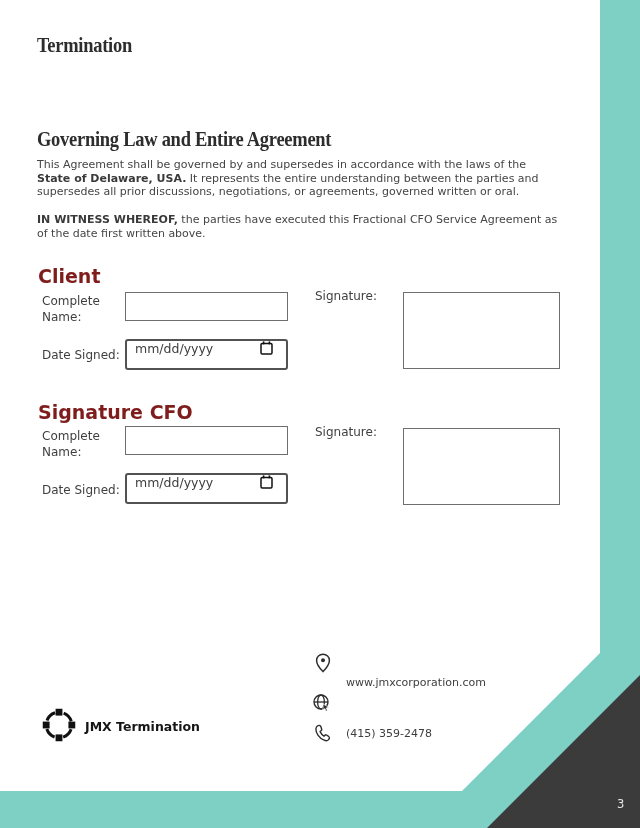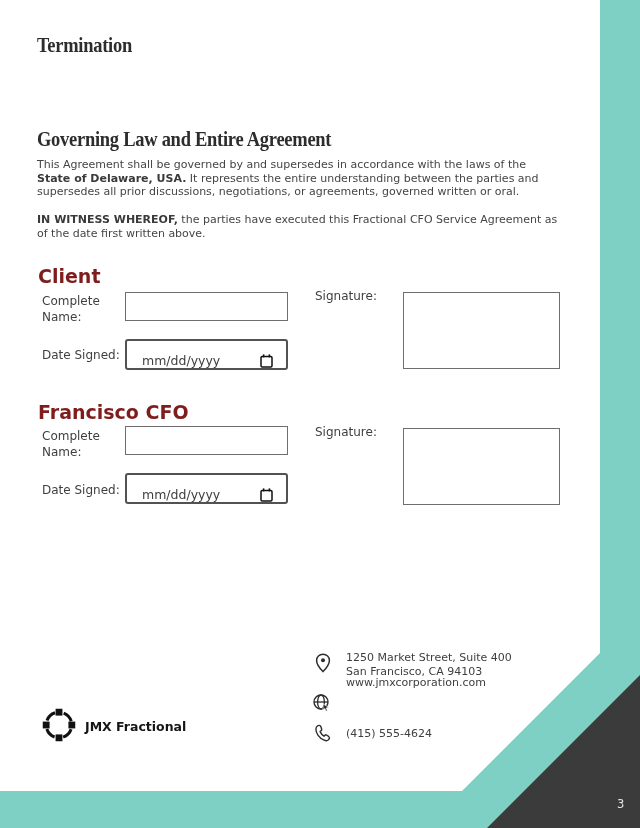--- a/index.html
+++ b/index.html
@@ -13,22 +13,22 @@
     font-family:"Liberation Serif","DejaVu Serif",serif;font-weight:bold;
     color:#2d2d2d;font-size:21px;letter-spacing:-0.3px;white-space:nowrap;
     transform:scaleX(0.88);transform-origin:0 50%;
   }
   .body-text{font-size:11px;line-height:13.6px;color:#454545;}
   .party{font-size:19px;font-weight:bold;color:#7f1d1d;}
   .field-label{font-size:12px;line-height:16px;color:#3f3f3f;}
   .input-box{background:#fff;border:1px solid #6e6e6e;}
   .date-box{
     background:#fff;border:2px solid #525252;border-radius:3px;
-    display:flex;align-items:flex-end;justify-content:space-between;
-    padding:0 13px 0 15px;box-sizing:border-box;
+    display:flex;align-items:flex-start;justify-content:space-between;
+    padding:0 13px 0 8px;box-sizing:border-box;
     font-size:12.5px;color:#3e3e3e;cursor:text;
   }
   .company{font-size:12.5px;font-weight:bold;color:#151515;}
   .contact-text{font-size:11px;line-height:14px;color:#3e3e3e;}
   .page-num{font-size:11.5px;color:#e6e6e6;z-index:3;}
   b.inline{color:#3a3a3a;}
 </style>
 </head>
 <body>
 
@@ -57,21 +57,21 @@
   <div class="abs field-label" style="left:42px;top:347px;">Date Signed:</div>
   <div class="abs date-box" style="left:125px;top:339px;width:163px;height:31px;">
     <span>mm/dd/yyyy</span>
     <svg width="13" height="14" viewBox="0 0 13 14">
       <rect x="1" y="2.6" width="11" height="10.4" rx="1.2" fill="none" stroke="#111" stroke-width="1.5"></rect>
       <line x1="3.6" y1="0.4" x2="3.6" y2="3.4" stroke="#111" stroke-width="1.6"></line>
       <line x1="9.4" y1="0.4" x2="9.4" y2="3.4" stroke="#111" stroke-width="1.6"></line>
     </svg>
   </div>
 
-  <div class="abs party" style="left:38px;top:401px;">Francisco CFO</div>
+  <div class="abs party" style="left:38px;top:401px;">Signature CFO</div>
 
   <div class="abs field-label" style="left:42px;top:428px;width:62px;">Complete Name:</div>
   <div class="abs input-box" style="left:125px;top:426px;width:161px;height:27px;"></div>
 
   <div class="abs field-label" style="left:315px;top:424px;">Signature:</div>
   <div class="abs input-box" style="left:403px;top:428px;width:155px;height:75px;"></div>
 
   <div class="abs field-label" style="left:42px;top:482px;">Date Signed:</div>
   <div class="abs date-box" style="left:125px;top:473px;width:163px;height:31px;">
     <span>mm/dd/yyyy</span>
@@ -82,39 +82,35 @@
     </svg>
   </div>
 
   <svg class="abs" style="left:40px;top:705px;" width="38" height="40" viewBox="0 0 40 40">
     <circle cx="20" cy="20" r="13.5" fill="none" stroke="#111" stroke-width="3.2" stroke-dasharray="12 9.2" stroke-dashoffset="-4.6"></circle>
     <rect x="16.4" y="2.9" width="7.2" height="7.2" fill="#111"></rect>
     <rect x="29.9" y="16.4" width="7.2" height="7.2" fill="#111"></rect>
     <rect x="16.4" y="29.9" width="7.2" height="7.2" fill="#111"></rect>
     <rect x="2.9" y="16.4" width="7.2" height="7.2" fill="#111"></rect>
   </svg>
-  <div class="abs company" style="left:85px;top:719px;">JMX Fractional</div>
+  <div class="abs company" style="left:85px;top:719px;">JMX Termination</div>
 
   <svg class="abs" style="left:314px;top:653px;" width="18" height="22" viewBox="0 0 18 22">
     <path d="M9 1.3 C5.3 1.3 2.6 4 2.6 7.4 C2.6 12 9 18.6 9 18.6 C9 18.6 15.4 12 15.4 7.4 C15.4 4 12.7 1.3 9 1.3 Z" fill="none" stroke="#2e2e2e" stroke-width="1.5"></path>
     <circle cx="9" cy="7.3" r="2" fill="#2e2e2e"></circle>
   </svg>
-  <div class="abs contact-text" style="left:346px;top:651px;">
-    <div>1250 Market Street, Suite 400</div>
-    <div>San Francisco, CA 94103</div>
-  </div>
 
   <svg class="abs" style="left:312px;top:693px;" width="20" height="20" viewBox="0 0 20 20">
     <circle cx="9" cy="9" r="7" fill="none" stroke="#2e2e2e" stroke-width="1.4"></circle>
     <line x1="2" y1="9" x2="16" y2="9" stroke="#2e2e2e" stroke-width="1.3"></line>
     <ellipse cx="9" cy="9" rx="3.4" ry="7" fill="none" stroke="#2e2e2e" stroke-width="1.3"></ellipse>
     <path d="M11 11 L17 14.2 L14.3 14.9 L15.4 17.6 L14 18.2 L12.9 15.5 L11 17 Z" fill="#2e2e2e" stroke="#fff" stroke-width="0.7"></path>
   </svg>
   <div class="abs contact-text" style="left:346px;top:676px;">www.jmxcorporation.com</div>
 
   <svg class="abs" style="left:313px;top:723px;" width="18" height="20" viewBox="0 0 18 20">
     <path d="M5 2.6 Q7.4 1.8 8.1 4.2 L8.7 6.2 Q8.9 7 8.2 7.6 L7.1 8.6 Q8.4 11.5 11 13.1 L12.2 12.1 Q12.8 11.6 13.5 12 L15.3 13.2 Q17.4 14.7 15.6 16.6 Q14 18.4 11.2 17.2 Q7.4 15.6 5.1 12.3 Q2.8 9 2.9 5.9 Q3 3.3 5 2.6 Z" fill="none" stroke="#2e2e2e" stroke-width="1.4"></path>
   </svg>
-  <div class="abs contact-text" style="left:346px;top:727px;">(415) 555-4624</div>
+  <div class="abs contact-text" style="left:346px;top:727px;">(415) 359-2478</div>
 
   <div class="abs page-num" style="left:617px;top:797px;">3</div>
 
 </div>
 
 </body></html>

